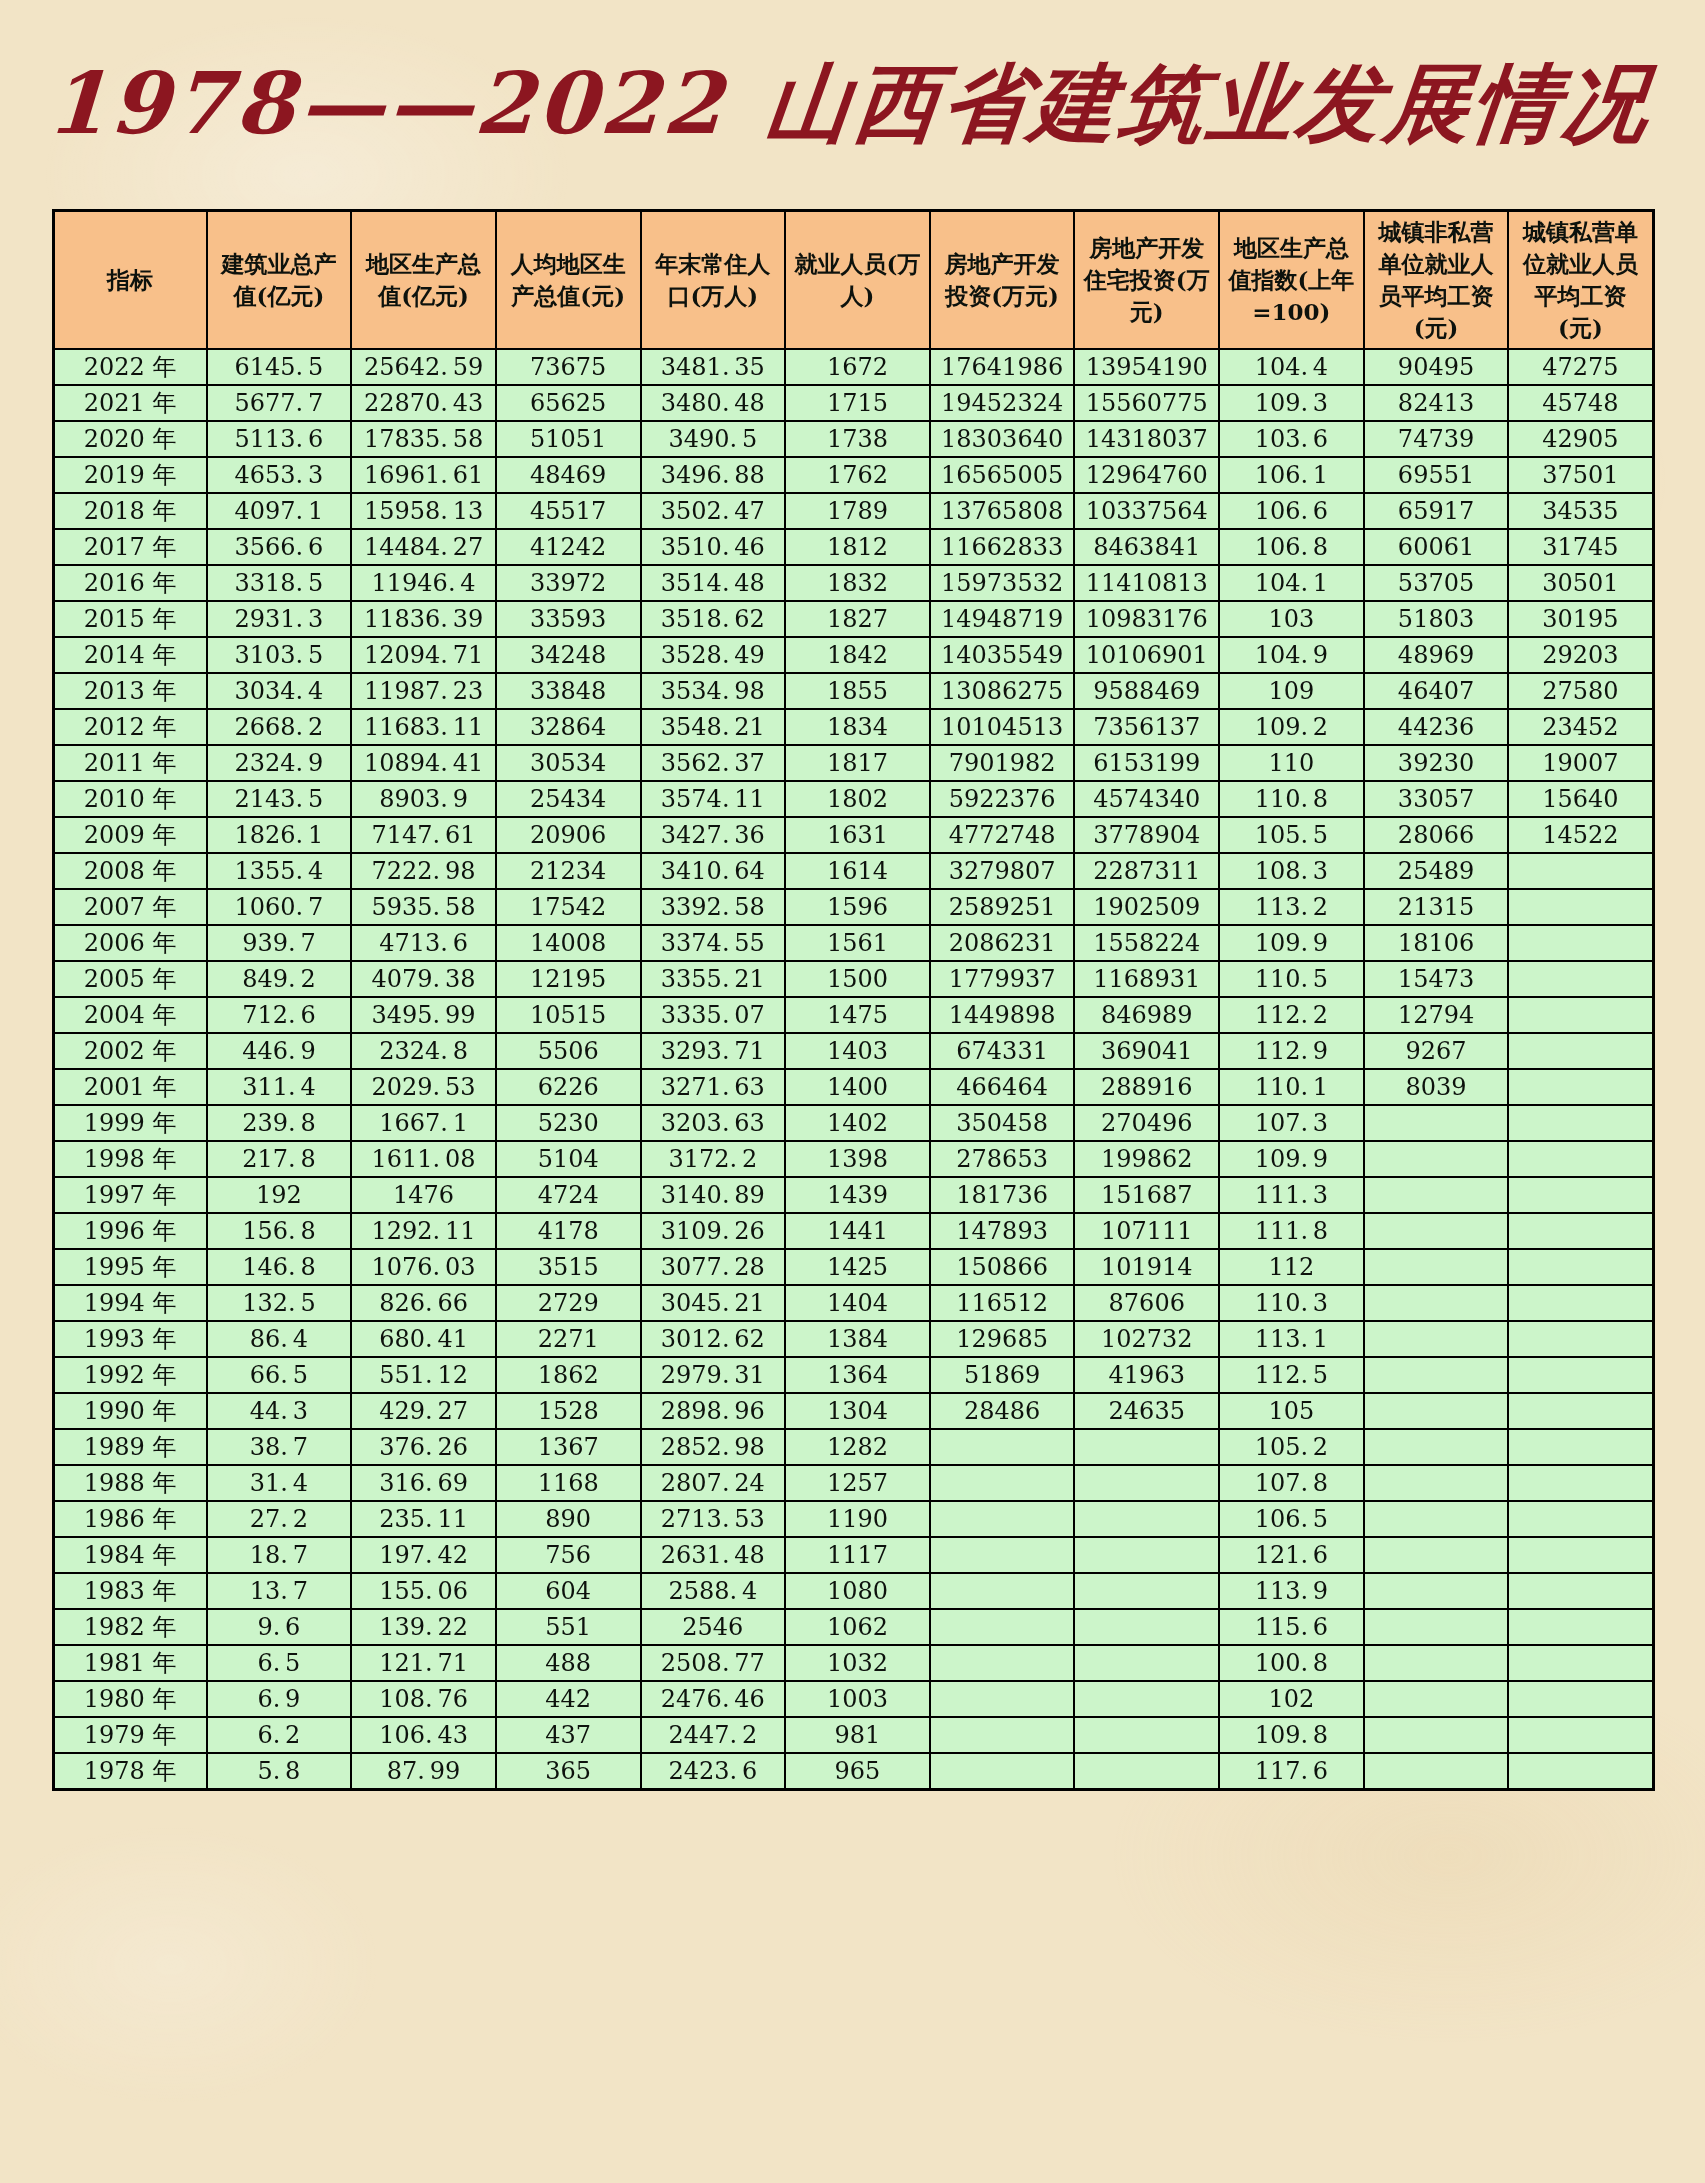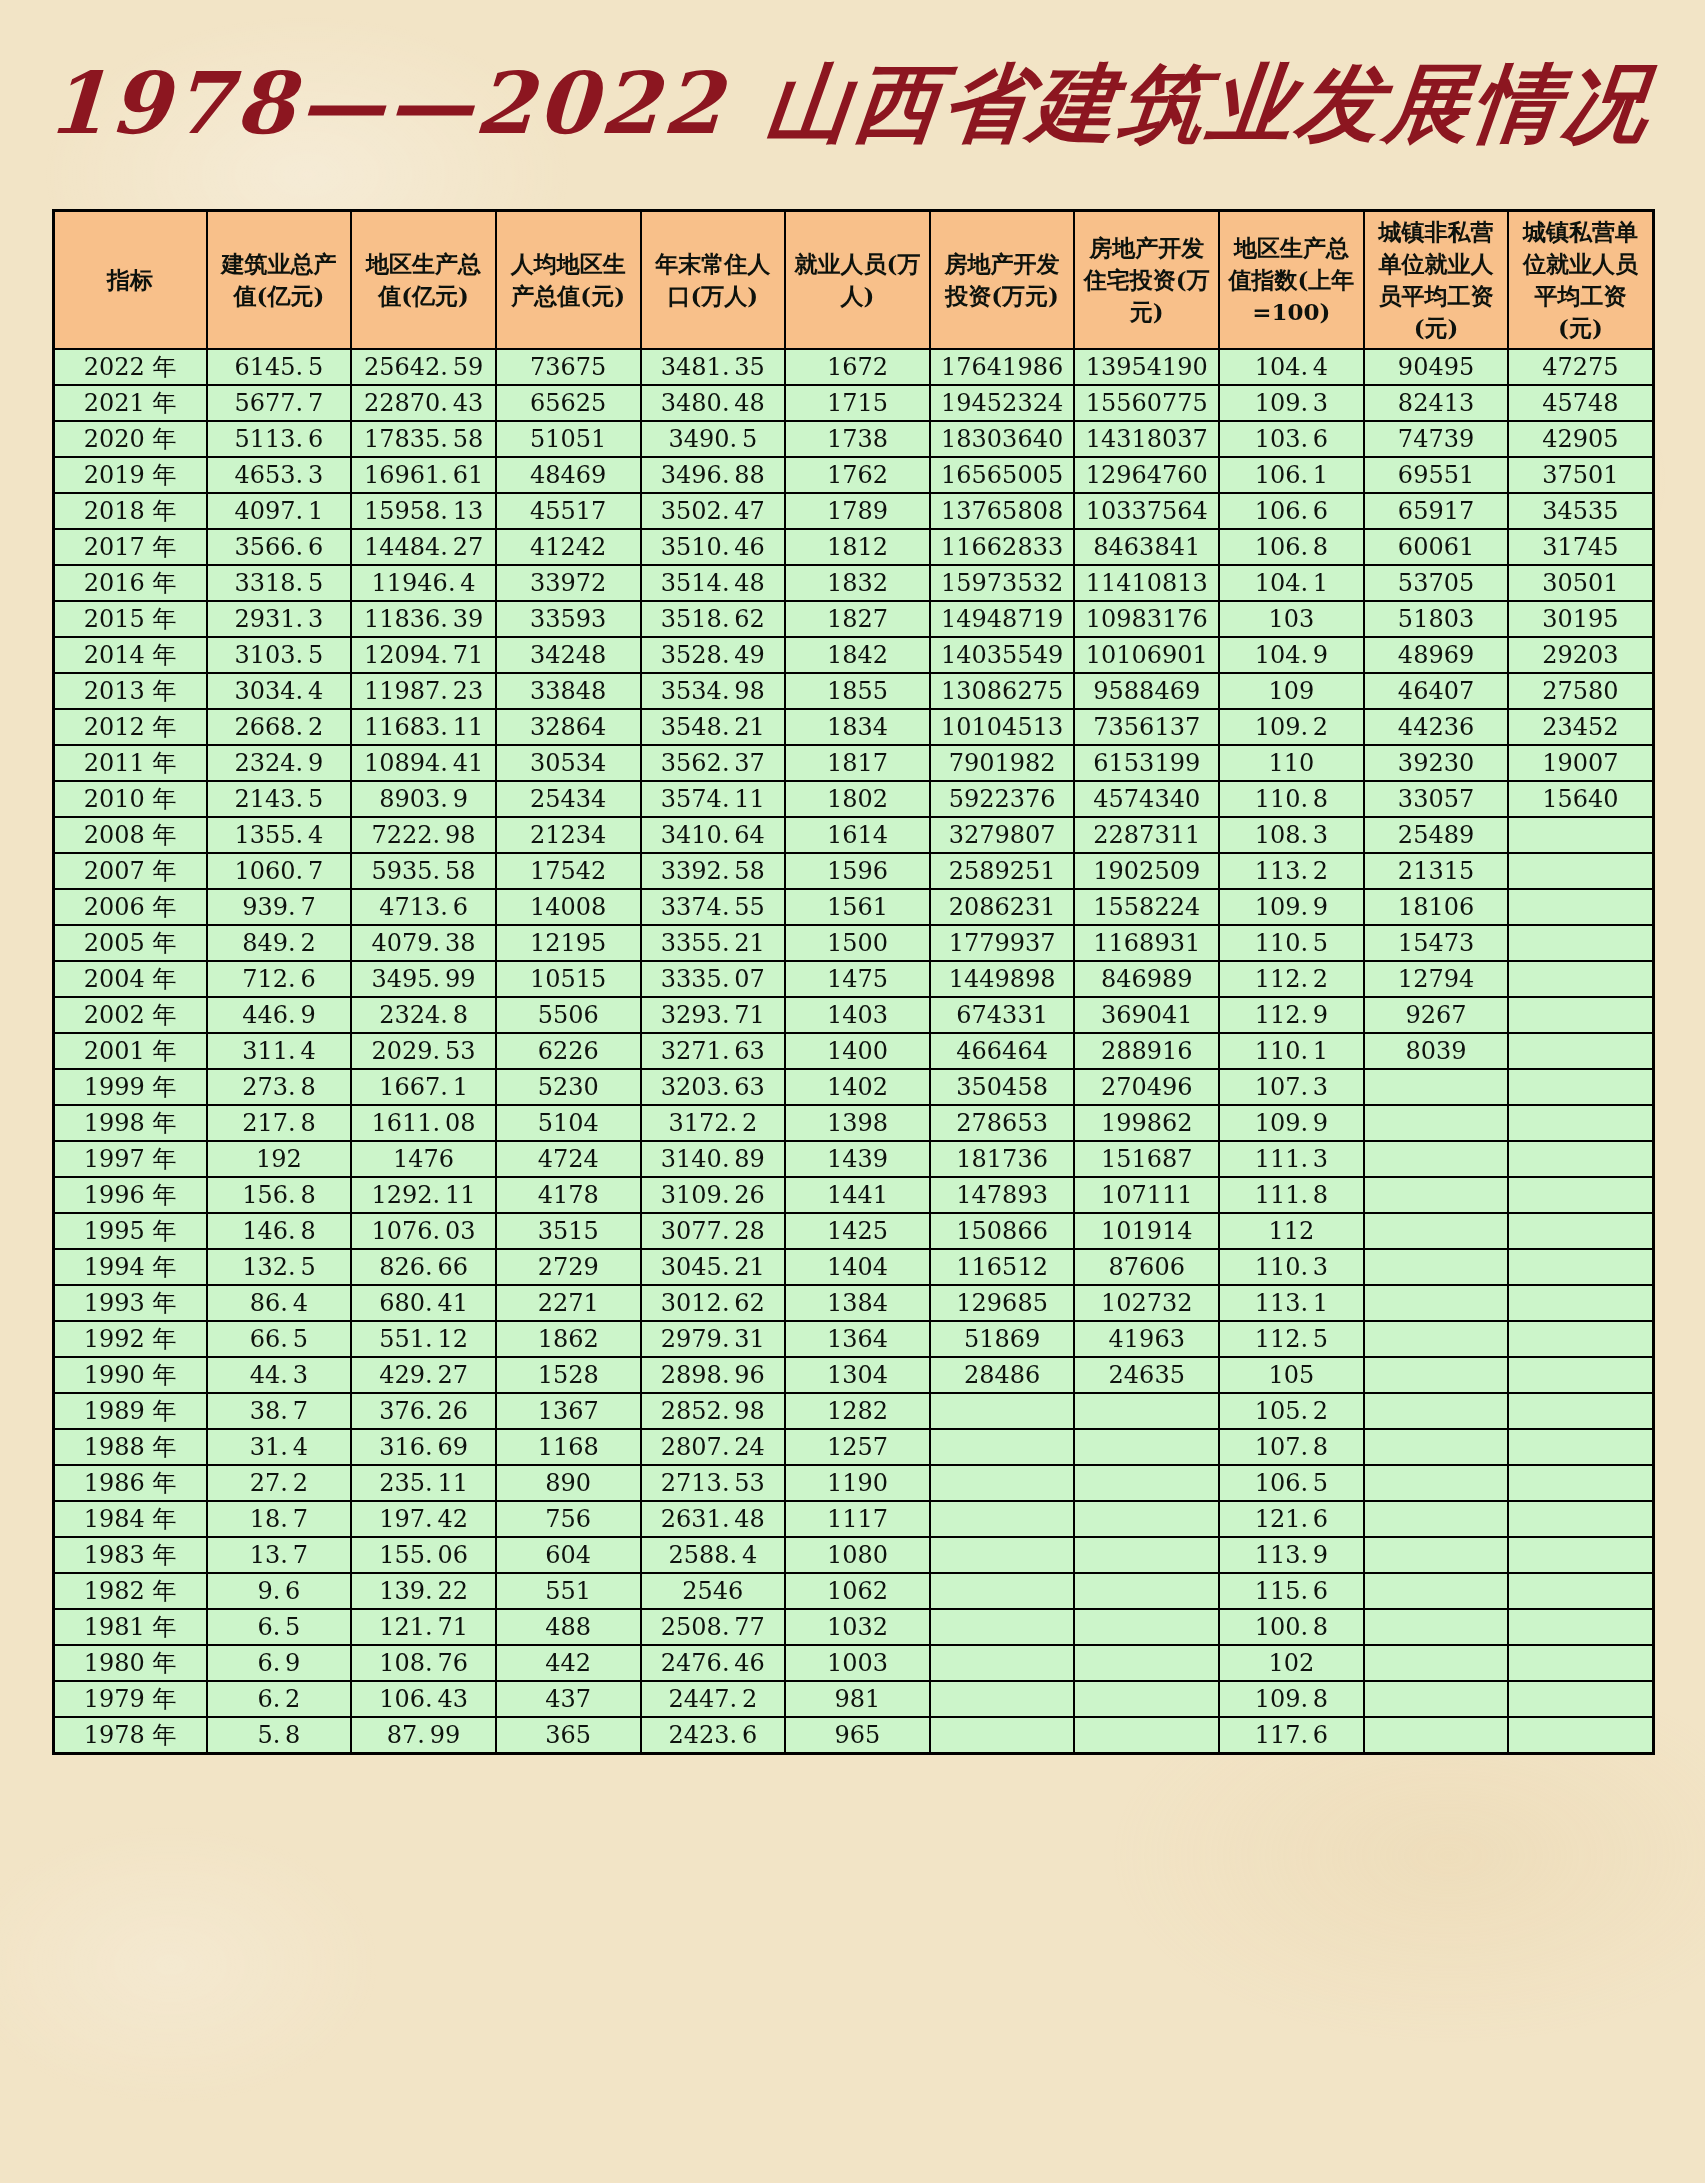--- a/index.html
+++ b/index.html
@@ -256,20 +256,33 @@
         <td>25434</td>
         <td>3574. 11</td>
         <td>1802</td>
         <td>5922376</td>
         <td>4574340</td>
         <td>110. 8</td>
         <td>33057</td>
         <td>15640</td>
       </tr>
       <tr>
+        <td>2009 年</td>
+        <td>1826. 1</td>
+        <td>7147. 61</td>
+        <td>20906</td>
+        <td>3427. 36</td>
+        <td>1631</td>
+        <td>4772748</td>
+        <td>3778904</td>
+        <td>105. 5</td>
+        <td>28066</td>
+        <td>14522</td>
+      </tr>
+      <tr>
         <td>2008 年</td>
         <td>1355. 4</td>
         <td>7222. 98</td>
         <td>21234</td>
         <td>3410. 64</td>
         <td>1614</td>
         <td>3279807</td>
         <td>2287311</td>
         <td>108. 3</td>
         <td>25489</td>
@@ -348,21 +361,21 @@
         <td>3271. 63</td>
         <td>1400</td>
         <td>466464</td>
         <td>288916</td>
         <td>110. 1</td>
         <td>8039</td>
         <td></td>
       </tr>
       <tr>
         <td>1999 年</td>
-        <td>273. 8</td>
+        <td>239. 8</td>
         <td>1667. 1</td>
         <td>5230</td>
         <td>3203. 63</td>
         <td>1402</td>
         <td>350458</td>
         <td>270496</td>
         <td>107. 3</td>
         <td></td>
         <td></td>
       </tr>

